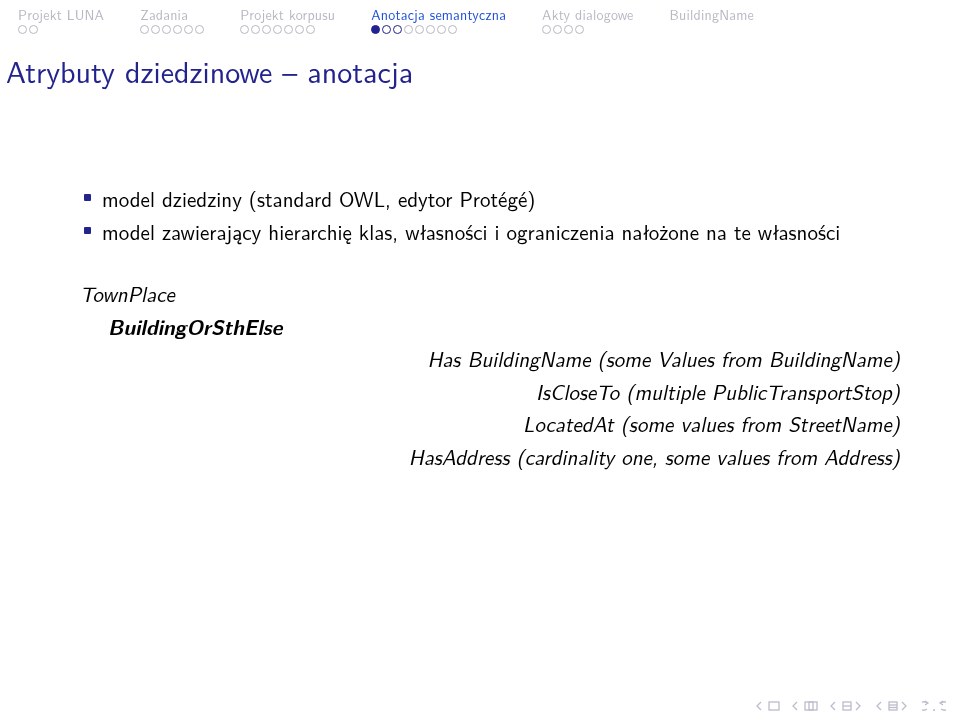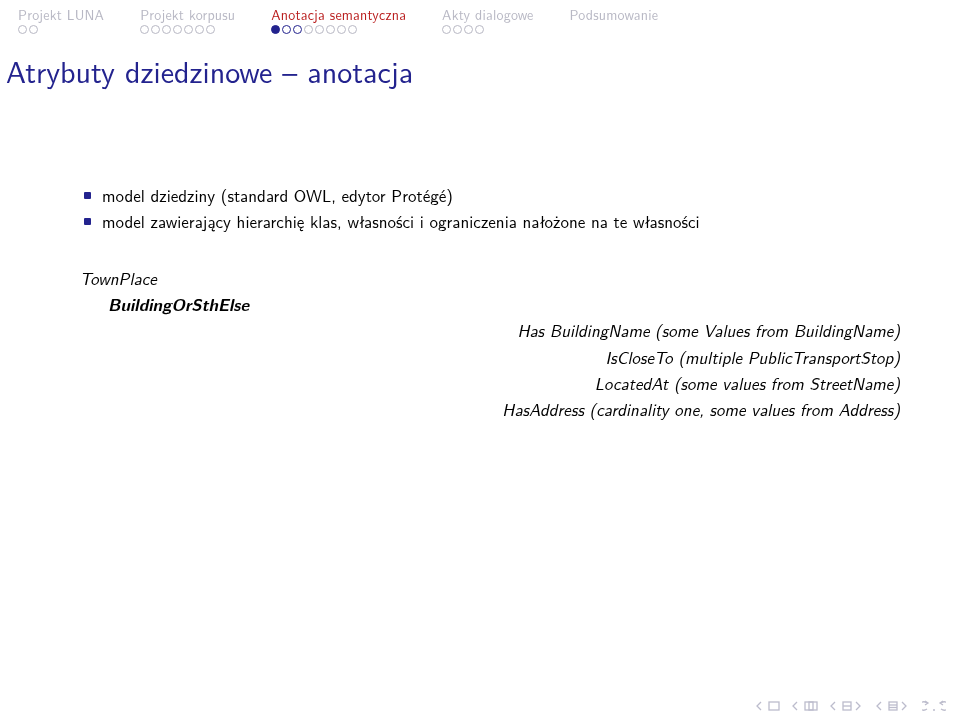--- a/index.html
+++ b/index.html
@@ -27,21 +27,21 @@
     flex: 0 0 auto;
     padding: 0 18px 6px 18px;
     text-align: left;
   }
   .nav-label {
     font-size: 14px;
     color: #b8b8c4;
     white-space: nowrap;
     letter-spacing: 0.2px;
   }
-  .nav-label.current { color: #b91c1c; }
+  .nav-label.current { color: #1d4ed8; }
   .nav-dots {
     margin-top: 1px;
     display: flex;
     gap: 2px;
   }
   .dot {
     width: 7px; height: 7px;
     border-radius: 50%;
     border: 1px solid #b8b8c4;
     background: transparent;
@@ -49,21 +49,21 @@
   .dot.current-sub { border-color: #23238e; }
   .dot.filled { background: #23238e; border-color: #23238e; }
   .frametitle {
     color: #23238e;
     font-size: 30px;
     font-weight: 400;
     padding: 8px 18px 0 6px;
   }
   .body {
     padding: 90px 60px 0 80px;
-    font-size: 17px;
+    font-size: 21px;
     line-height: 1.55;
   }
   ul.bullets {
     list-style: none;
     padding: 0;
     margin: 0 0 14px 0;
   }
   ul.bullets li {
     position: relative;
     padding-left: 22px;
@@ -102,20 +102,31 @@
 
 <div class="nav">
   <div class="nav-section">
     <div class="nav-label">Projekt LUNA</div>
     <div class="nav-dots">
       <span class="dot"></span>
       <span class="dot"></span>
     </div>
   </div>
   <div class="nav-section">
+    <div class="nav-label">Zadania</div>
+    <div class="nav-dots">
+      <span class="dot"></span>
+      <span class="dot"></span>
+      <span class="dot"></span>
+      <span class="dot"></span>
+      <span class="dot"></span>
+      <span class="dot"></span>
+    </div>
+  </div>
+  <div class="nav-section">
     <div class="nav-label">Projekt korpusu</div>
     <div class="nav-dots">
       <span class="dot"></span>
       <span class="dot"></span>
       <span class="dot"></span>
       <span class="dot"></span>
       <span class="dot"></span>
       <span class="dot"></span>
       <span class="dot"></span>
     </div>
@@ -136,21 +147,21 @@
   <div class="nav-section">
     <div class="nav-label">Akty dialogowe</div>
     <div class="nav-dots">
       <span class="dot"></span>
       <span class="dot"></span>
       <span class="dot"></span>
       <span class="dot"></span>
     </div>
   </div>
   <div class="nav-section">
-    <div class="nav-label">Podsumowanie</div>
+    <div class="nav-label">BuildingName</div>
   </div>
 </div>
 
 <div class="frametitle">Atrybuty dziedzinowe – anotacja</div>
 
 <div class="body">
   <ul class="bullets">
     <li>model dziedziny (standard OWL, edytor Protégé)</li>
     <li>model zawierający hierarchię klas, własności i ograniczenia nałożone na te własności</li>
   </ul>

